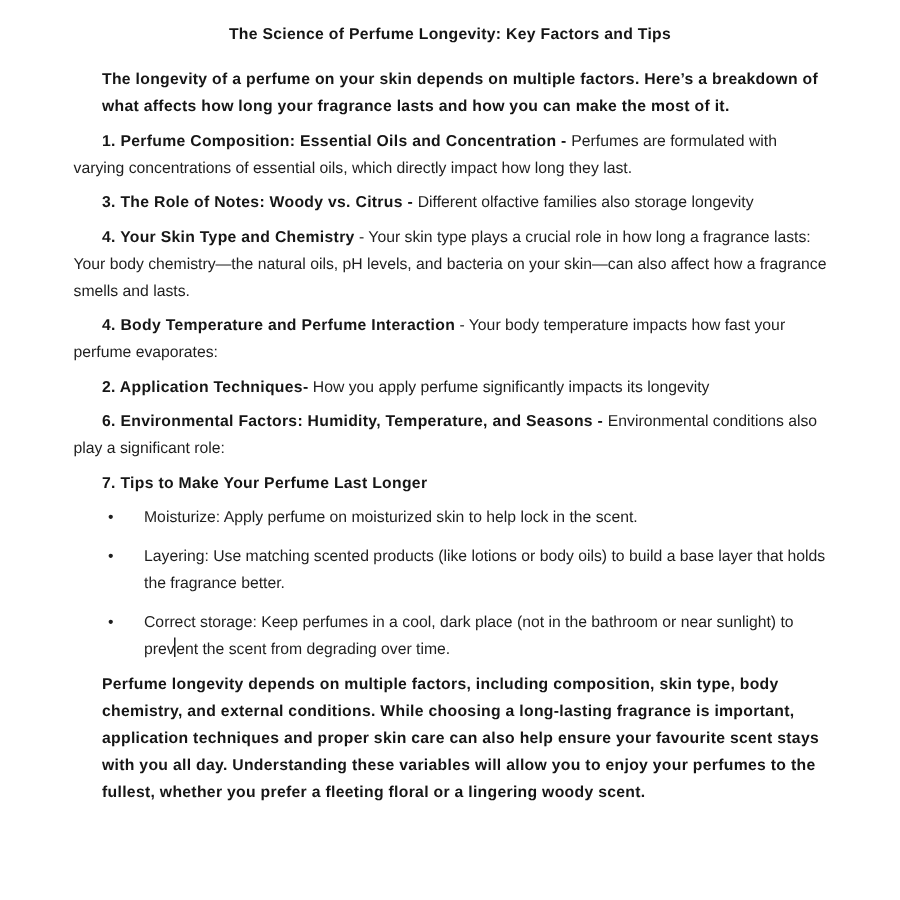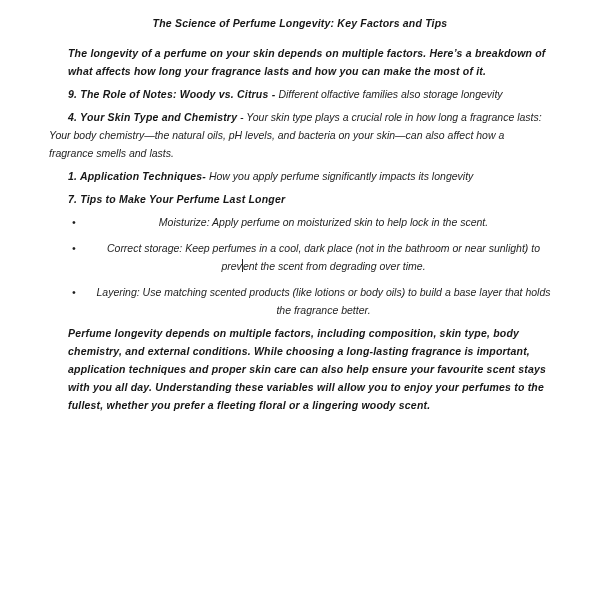--- a/index.html
+++ b/index.html
@@ -12,21 +12,20 @@
     width: 600px;
     height: 600px;
     overflow: hidden;
     background: #ffffff;
     padding: 14px 49px 0 49px;
     font-family: "Liberation Sans", sans-serif;
     font-size: 10.5px;
     line-height: 18px;
     color: #1e1e1e;
     cursor: text;
-    font-style: italic;
   }
   .doc-title {
     font-size: 10.5px;
     line-height: 18px;
     font-weight: 700;
     letter-spacing: 0.2px;
     text-align: center;
     color: #161616;
     margin: 0 0 12px 0;
   }
@@ -41,21 +40,20 @@
   }
   ul.tips {
     list-style: none;
     margin: 0 0 0 0;
     padding: 0;
   }
   ul.tips li {
     position: relative;
     padding-left: 47px;
     margin: 0 0 8px 0;
-    text-align: center;
   }
   ul.tips li:last-child {
     margin-bottom: 5px;
   }
   ul.tips li::before {
     content: "\2022";
     position: absolute;
     left: 23px;
     top: 0;
     color: #1e1e1e;
@@ -71,32 +69,35 @@
 </style>
 </head>
 <body>
 
 <main class="doc">
 
   <h1 class="doc-title">The Science of Perfume Longevity: Key Factors and Tips</h1>
 
   <p class="bold">The longevity of a perfume on your skin depends on multiple factors. Here’s a breakdown of what affects how long your fragrance lasts and how you can make the most of it.</p>
 
+  <p><strong>1. Perfume Composition: Essential Oils and Concentration - </strong><span>Perfumes are formulated with varying concentrations of essential oils, which directly impact how long they last.</span></p>
 
-  <p><strong>9. The Role of Notes: Woody vs. Citrus - </strong><span>Different olfactive families also storage longevity</span></p>
+  <p><strong>3. The Role of Notes: Woody vs. Citrus - </strong><span>Different olfactive families also storage longevity</span></p>
 
   <p><strong>4. Your Skin Type and Chemistry</strong><span> - Your skin type plays a crucial role in how long a fragrance lasts: Your body chemistry—the natural oils, pH levels, and bacteria on your skin—can also affect how a fragrance smells and lasts.</span></p>
 
+  <p><strong>4. Body Temperature and Perfume Interaction</strong><span> - Your body temperature impacts how fast your perfume evaporates:</span></p>
 
-  <p><strong>1. Application Techniques-</strong><span> How you apply perfume significantly impacts its longevity</span></p>
+  <p><strong>2. Application Techniques-</strong><span> How you apply perfume significantly impacts its longevity</span></p>
 
+  <p><strong>6. Environmental Factors: Humidity, Temperature, and Seasons - </strong><span>Environmental conditions also play a significant role:</span></p>
 
   <p class="bold">7. Tips to Make Your Perfume Last Longer</p>
 
   <ul class="tips">
     <li><span>Moisturize: Apply perfume on moisturized skin to help lock in the scent.</span></li>
+    <li><span>Layering: Use matching scented products (like lotions or body oils) to build a base layer that holds the fragrance better.</span></li>
     <li><span>Correct storage: Keep perfumes in a cool, dark place (not in the bathroom or near sunlight) to prev</span><span class="caret"></span><span>ent the scent from degrading over time.</span></li>
-    <li><span>Layering: Use matching scented products (like lotions or body oils) to build a base layer that holds the fragrance better.</span></li>
   </ul>
 
   <p class="bold">Perfume longevity depends on multiple factors, including composition, skin type, body chemistry, and external conditions. While choosing a long-lasting fragrance is important, application techniques and proper skin care can also help ensure your favourite scent stays with you all day. Understanding these variables will allow you to enjoy your perfumes to the fullest, whether you prefer a fleeting floral or a lingering woody scent.</p>
 
 </main>
 
 </body></html>

